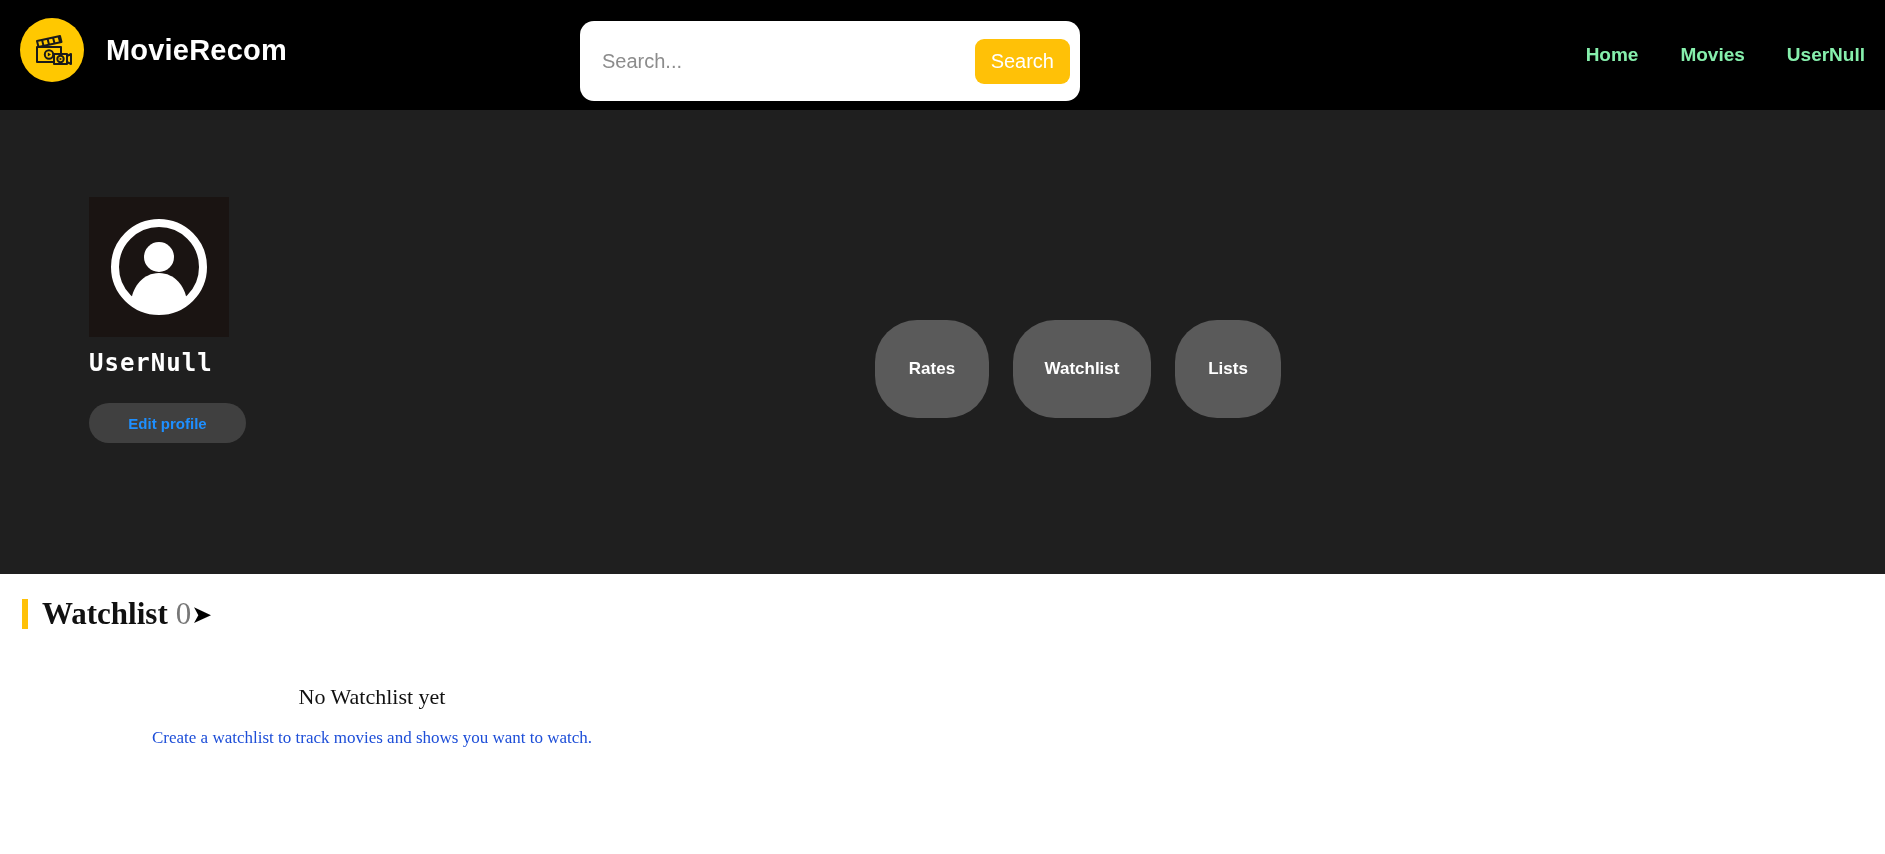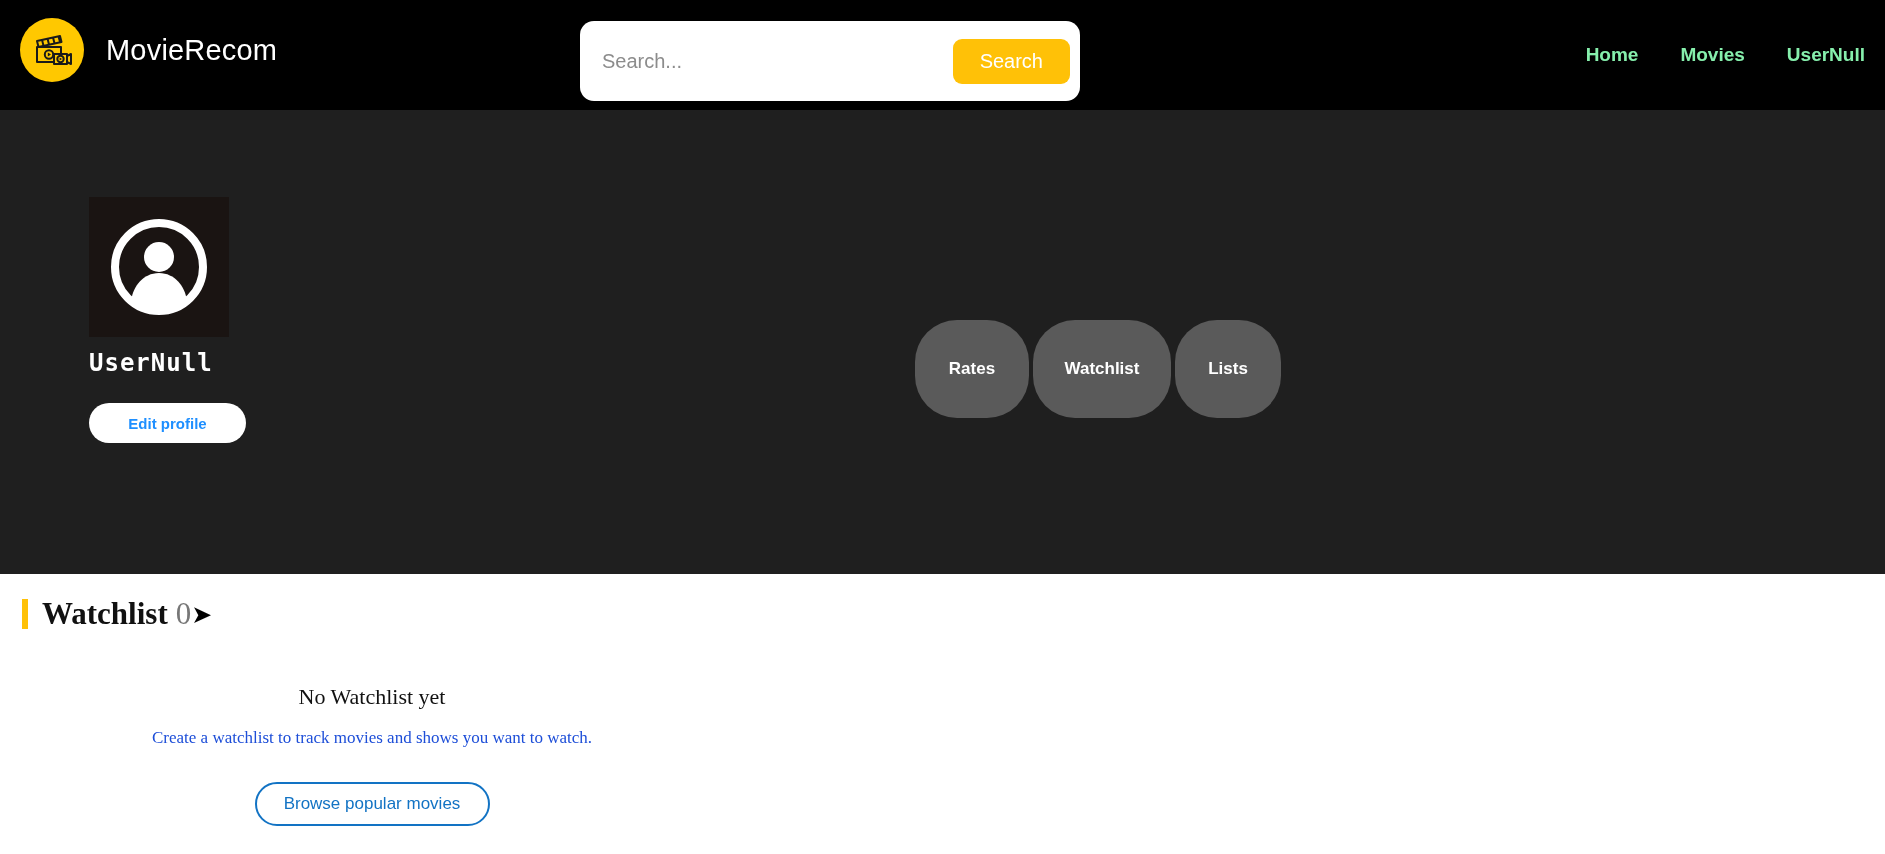--- a/index.html
+++ b/index.html
@@ -32,21 +32,21 @@
     height: 64px;
     border-radius: 50%;
     background: #FFC800;
     display: flex;
     align-items: center;
     justify-content: center;
   }
   .brand-title {
     color: #ffffff;
     font-size: 29px;
-    font-weight: normal;
+    font-weight: bold;
     letter-spacing: 0.2px;
     white-space: nowrap;
   }
 
   .search-shell {
     position: absolute;
     left: 580px;
     top: 21px;
     width: 500px;
     height: 80px;
@@ -67,21 +67,21 @@
     height: 44px;
   }
   .search-input::placeholder { color: #8c8c8c; }
   .search-btn {
     background: #FFC107;
     color: #ffffff;
     border: none;
     border-radius: 9px;
     font-family: "Liberation Sans", sans-serif;
     font-size: 20px;
-    padding: 0 27px;
+    padding: 0 16px;
     height: 45px;
     cursor: pointer;
     white-space: nowrap;
   }
 
   .nav {
     position: absolute;
     right: 10px;
     top: 0;
     height: 110px;
@@ -126,34 +126,34 @@
     font-size: 24px;
     font-weight: bold;
     letter-spacing: 1px;
   }
   .edit-profile-btn {
     margin-top: 26px;
     width: 157px;
     height: 40px;
     border: none;
     border-radius: 20px;
-    background: #ffffff;
+    background: #404040;
     color: #1e8fff;
     font-family: "Liberation Sans", sans-serif;
     font-size: 15px;
     font-weight: bold;
     cursor: pointer;
   }
 
   .stat-buttons {
     position: absolute;
     right: 604px;
     top: 210px;
     display: flex;
-    gap: 4px;
+    gap: 24px;
     align-items: center;
   }
   .stat-btn {
     background: #5a5a5a;
     border: none;
     border-radius: 42px;
     color: #ffffff;
     font-family: "Liberation Sans", sans-serif;
     font-size: 17px;
     font-weight: bold;
@@ -304,16 +304,15 @@
   <div class="wl-heading">
     <span class="wl-bar"></span>
     <span class="wl-title">Watchlist</span>
     <span class="wl-count">0</span>
     <span class="wl-arrow">➤</span>
   </div>
 
   <div class="empty-block">
     <div class="empty-title">No Watchlist yet</div>
     <div class="empty-sub">Create a watchlist to track movies and shows you want to watch.</div>
-    <button class="browse-btn">Browse popular movies</button>
   </div>
 
 </div>
 
 </body></html>

